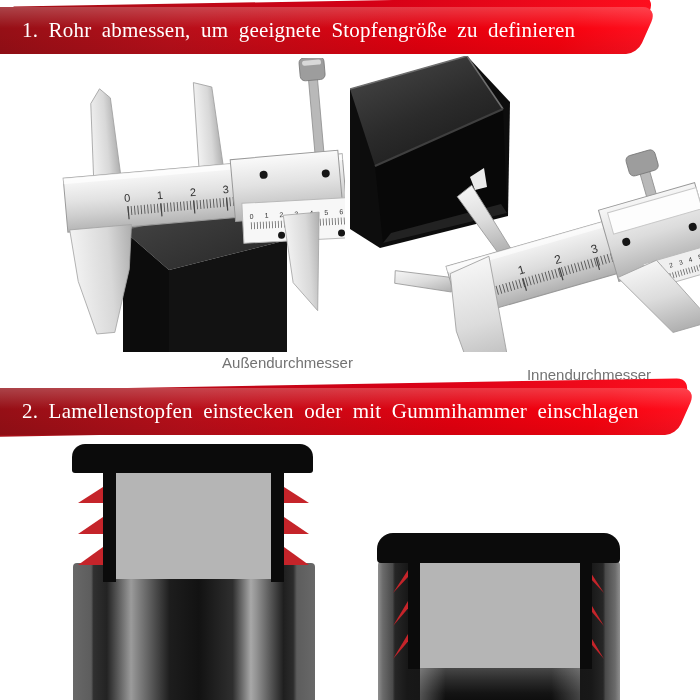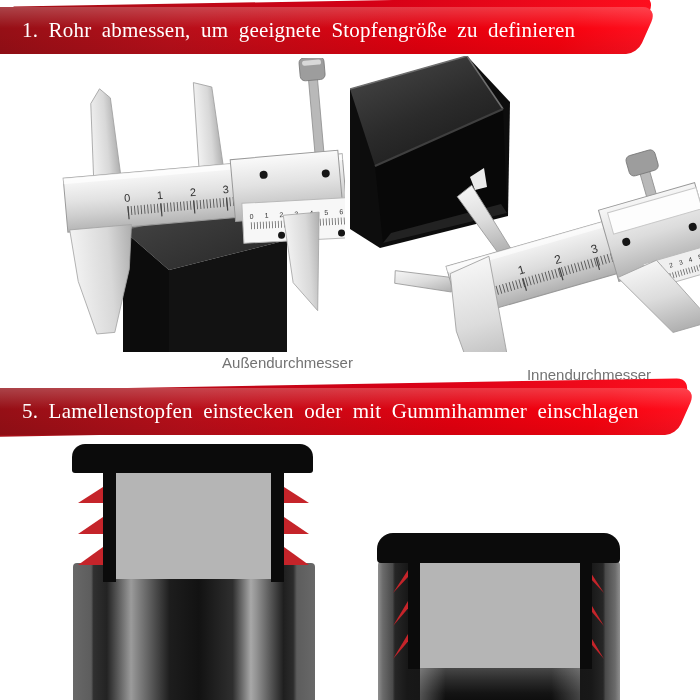--- a/index.html
+++ b/index.html
@@ -189,21 +189,21 @@
       </g>
     </svg>
   </div>
 
   <div class="caption" style="left:200px;width:175px;">Außendurchmesser</div>
   <div class="caption" style="left:501px;width:176px;margin-top:12px;">Innendurchmesser</div>
 
   <div class="banner" style="top:381px;">
     <div class="ribbon" style="left:6px;top:3px;width:674px;"></div>
     <div class="front" style="left:-30px;width:727px;"></div>
-    <div class="btext">5. Lamellenstopfen einstecken oder mit Gummihammer einschlagen</div>
+    <div class="btext">2. Lamellenstopfen einstecken oder mit Gummihammer einschlagen</div>
   </div>
 
   <div class="illus" style="left:72px;top:444px;width:243px;height:256px;">
     <div class="tube open" style="left:1px;top:119px;width:242px;height:137px;"></div>
     <div class="fin l" style="left:6px;top:43px;width:25px;height:16px;"></div>
     <div class="fin l" style="left:6px;top:73px;width:25px;height:17px;"></div>
     <div class="fin l" style="left:6px;top:103px;width:25px;height:18px;"></div>
     <div class="fin r" style="left:212px;top:43px;width:25px;height:16px;"></div>
     <div class="fin r" style="left:212px;top:73px;width:25px;height:17px;"></div>
     <div class="fin r" style="left:212px;top:103px;width:25px;height:18px;"></div>

